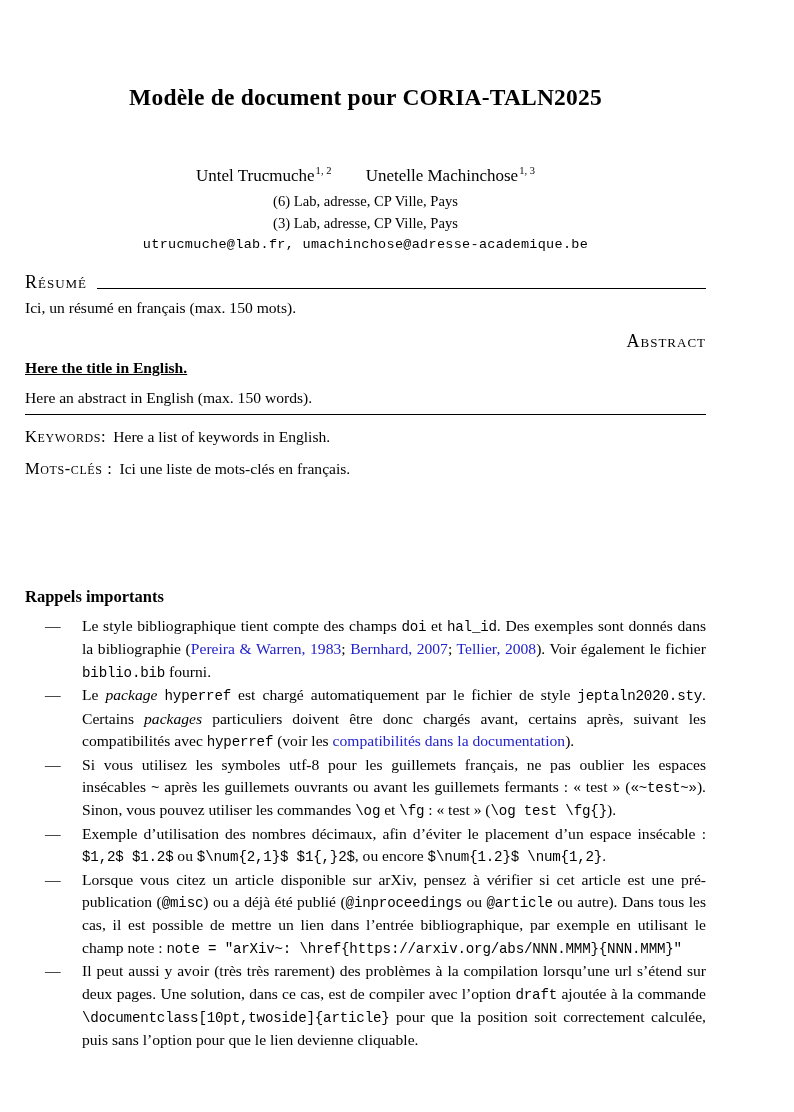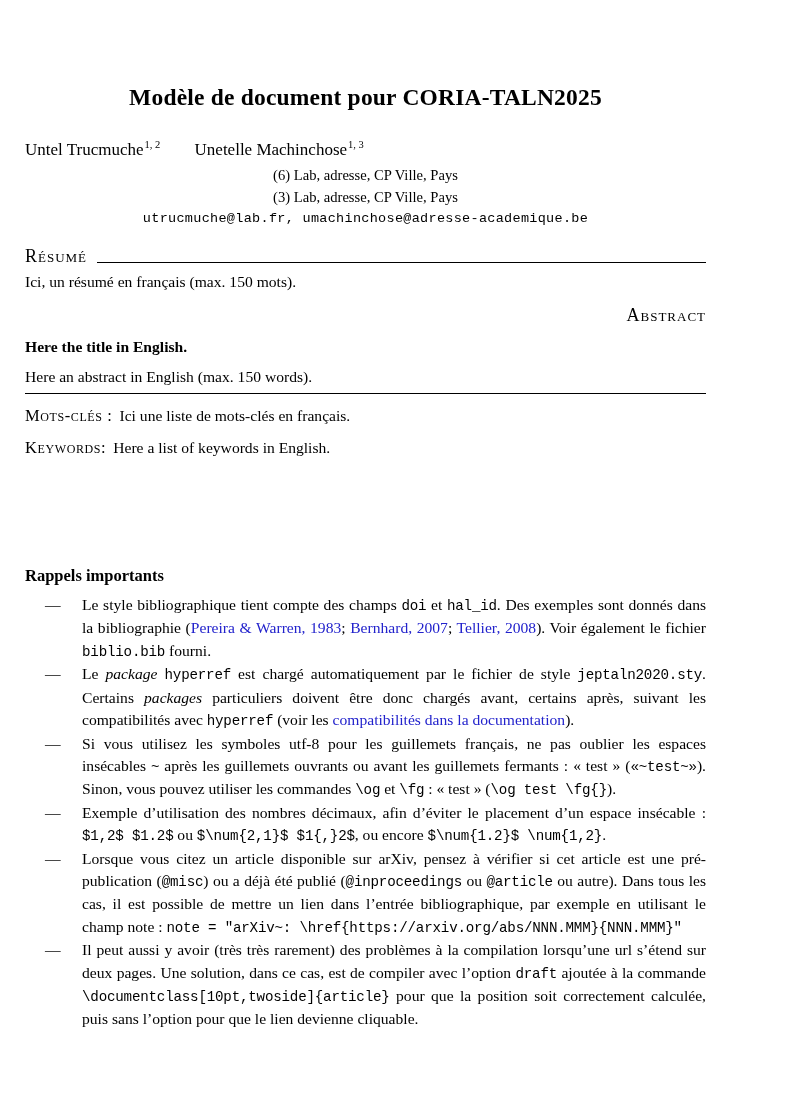--- a/index.html
+++ b/index.html
@@ -11,36 +11,36 @@
   }
   .page {
     width:731px; height:1112px;
     padding:84px 25px 0 25px;
     background:#fff;
     overflow:hidden;
   }
   .title {
     font-size:23.5px; font-weight:bold; text-align:center; letter-spacing:0.2px;
   }
-  .authors { margin-top:28px; font-size:17px; }
+  .authors { text-align:center; margin-top:54px; font-size:17px; }
   .author + .author { margin-left:30px; }
   .affmark { font-size:62%; vertical-align:super; margin-left:1px; }
   .affiliations { text-align:center; margin-top:4px; font-size:14.6px; line-height:22.5px; }
   .emails {
     text-align:center; margin-top:2px;
     font-family:"Liberation Mono", monospace; font-size:13.5px; letter-spacing:0.3px;
   }
   .sec-row { display:flex; align-items:flex-end; }
   .sec-row-resume { margin-top:20px; }
   .sec-row-abstract { margin-top:12px;flex-direction:column; }
   .sc-label { font-variant:small-caps; font-size:18px; letter-spacing:1px; }
   .sec-row .rule { flex:1; border-bottom:1.4px solid #000; margin-left:10px; margin-bottom:4px; }
   .body-text { font-size:15.6px; line-height:1.42; }
   .resume-text { margin-top:4px; }
-  .abstract-title { margin-top:5px; font-weight:bold; }
+  .abstract-title { font-weight:bold;text-decoration:underline; }
   .abstract-text { margin-top:8px; padding-bottom:5px; border-bottom:1.4px solid #000; }
   .kw-line { margin-top:12px; font-size:15.6px; }
   .kw-line .sc-label { font-size:16.5px; margin-right:7px; letter-spacing:0.6px; }
   .section-heading { margin-top:108px; font-size:16.5px; font-weight:bold; }
   .notes-list { list-style:none; margin-top:8px; }
   .notes-list li {
     position:relative; padding-left:57px;
     text-align:justify; font-size:15.6px; line-height:22.4px;
   }
   .notes-list .marker { position:absolute; left:20px; top:0; }
@@ -74,24 +74,24 @@
   <p class="body-text resume-text">Ici, un résumé en français (max. 150 mots).</p>
 
   <div class="sec-row sec-row-abstract">
     <span class="sc-label">Abstract</span>
     <span class="rule"></span>
   </div>
   <p class="body-text abstract-title">Here the title in English.</p>
   <p class="body-text abstract-text">Here an abstract in English (max. 150 words).</p>
 
   <p class="kw-line">
-    <span class="sc-label">Mots-clés :</span><span>Ici une liste de mots-clés en français.</span>
+    <span class="sc-label">Keywords:</span><span>Here a list of keywords in English.</span>
   </p>
   <p class="kw-line">
-    <span class="sc-label">Keywords:</span><span>Here a list of keywords in English.</span>
+    <span class="sc-label">Mots-clés :</span><span>Ici une liste de mots-clés en français.</span>
   </p>
 
   <h2 class="section-heading">Rappels importants</h2>
 
   <ul class="notes-list">
     <li>
       <span class="marker">—</span>
       <span class="item-text"><span>Le style bibliographique tient compte des champs </span><span class="seg-tt">doi</span><span> et </span><span class="seg-tt">hal_id</span><span>. Des exemples sont donnés dans la bibliographie (</span><span class="seg-link">Pereira &amp; Warren, 1983</span><span>; </span><span class="seg-link">Bernhard, 2007</span><span>; </span><span class="seg-link">Tellier, 2008</span><span>). Voir également le fichier </span><span class="seg-tt">biblio.bib</span><span> fourni.</span></span>
     </li>
     <li>

